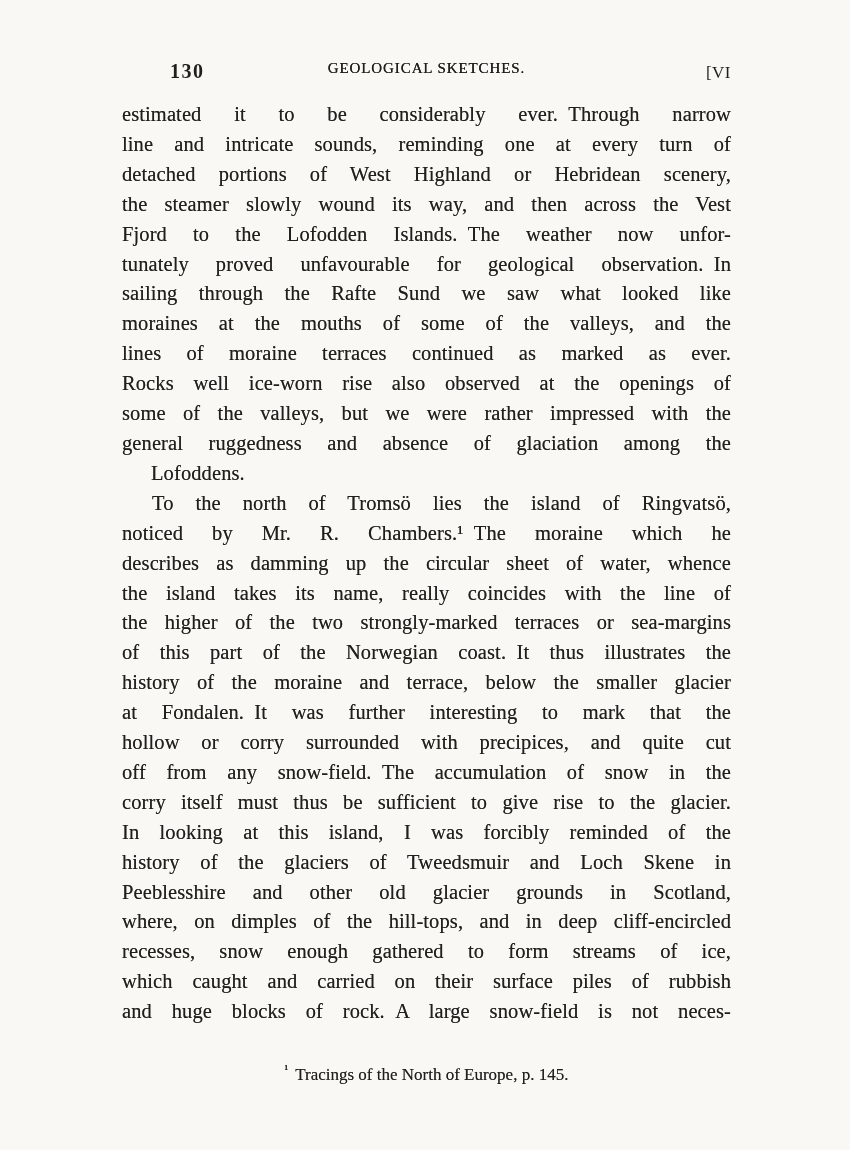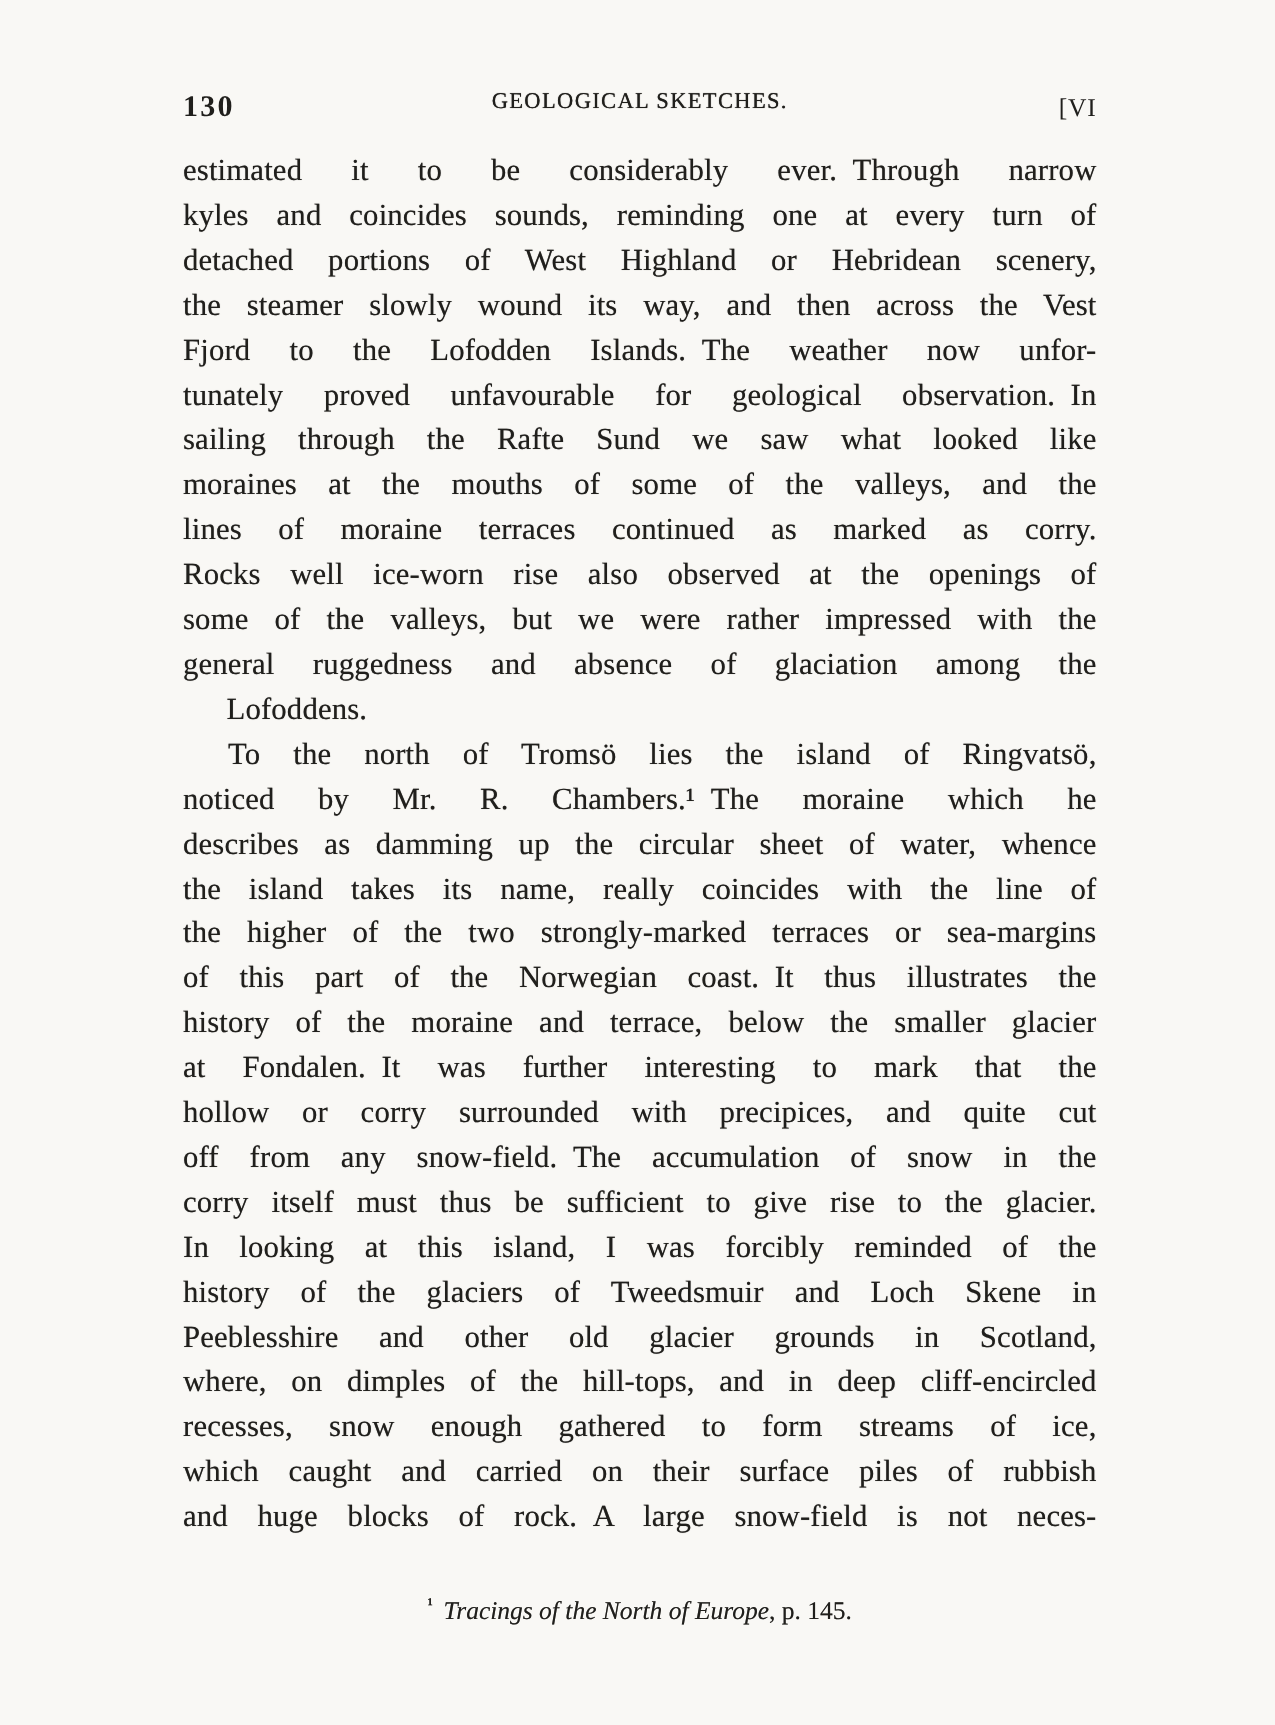--- a/index.html
+++ b/index.html
@@ -22,20 +22,21 @@
   .header{
     position:absolute;
     left:122px;top:60px;width:609px;
     display:flex;align-items:baseline;
     font-size:19.5px;
   }
   .pnum{
     font-size:20px;
     letter-spacing:1.5px;
     font-weight:bold;
+    margin-left:48px;
   }
   .rtitle{
     position:absolute;left:0;right:0;
     text-align:center;
     font-size:15px;
     letter-spacing:0.9px;
     text-shadow:0 0 0.5px currentColor;
   }
   .sig{
     margin-left:auto;
@@ -72,44 +73,43 @@
     font-size:17px;
     text-shadow:0 0 0.4px rgba(32,31,28,0.6);
   }
   .footnote .marker{
     font-size:12px;
     vertical-align:super;
     font-weight:bold;
     margin-right:7px;
   }
   .footnote .it{
-    font-style:italic;
   }
 </style>
 </head>
 <body>
 
 <div class="page">
 
   <div class="header">
     <span class="pnum">130</span>
     <span class="rtitle">GEOLOGICAL SKETCHES.</span>
     <span class="sig">[VI</span>
   </div>
 
   <div class="bodytext">
       <div class="line">estimated it to be considerably ever. Through narrow</div>
-      <div class="line">kyles and coincides sounds, reminding one at every turn of</div>
+      <div class="line">line and intricate sounds, reminding one at every turn of</div>
       <div class="line">detached portions of West Highland or Hebridean scenery,</div>
       <div class="line">the steamer slowly wound its way, and then across the Vest</div>
       <div class="line">Fjord to the Lofodden Islands. The weather now unfor-</div>
       <div class="line">tunately proved unfavourable for geological observation. In</div>
       <div class="line">sailing through the Rafte Sund we saw what looked like</div>
       <div class="line">moraines at the mouths of some of the valleys, and the</div>
-      <div class="line">lines of moraine terraces continued as marked as corry.</div>
+      <div class="line">lines of moraine terraces continued as marked as ever.</div>
       <div class="line">Rocks well ice-worn rise also observed at the openings of</div>
       <div class="line">some of the valleys, but we were rather impressed with the</div>
       <div class="line">general ruggedness and absence of glaciation among the</div>
       <div class="line para-end">Lofoddens.</div>
       <div class="line indent">To the north of Tromsö lies the island of Ringvatsö,</div>
       <div class="line">noticed by Mr. R. Chambers.¹ The moraine which he</div>
       <div class="line">describes as damming up the circular sheet of water, whence</div>
       <div class="line">the island takes its name, really coincides with the line of</div>
       <div class="line">the higher of the two strongly-marked terraces or sea-margins</div>
       <div class="line">of this part of the Norwegian coast. It thus illustrates the</div>

